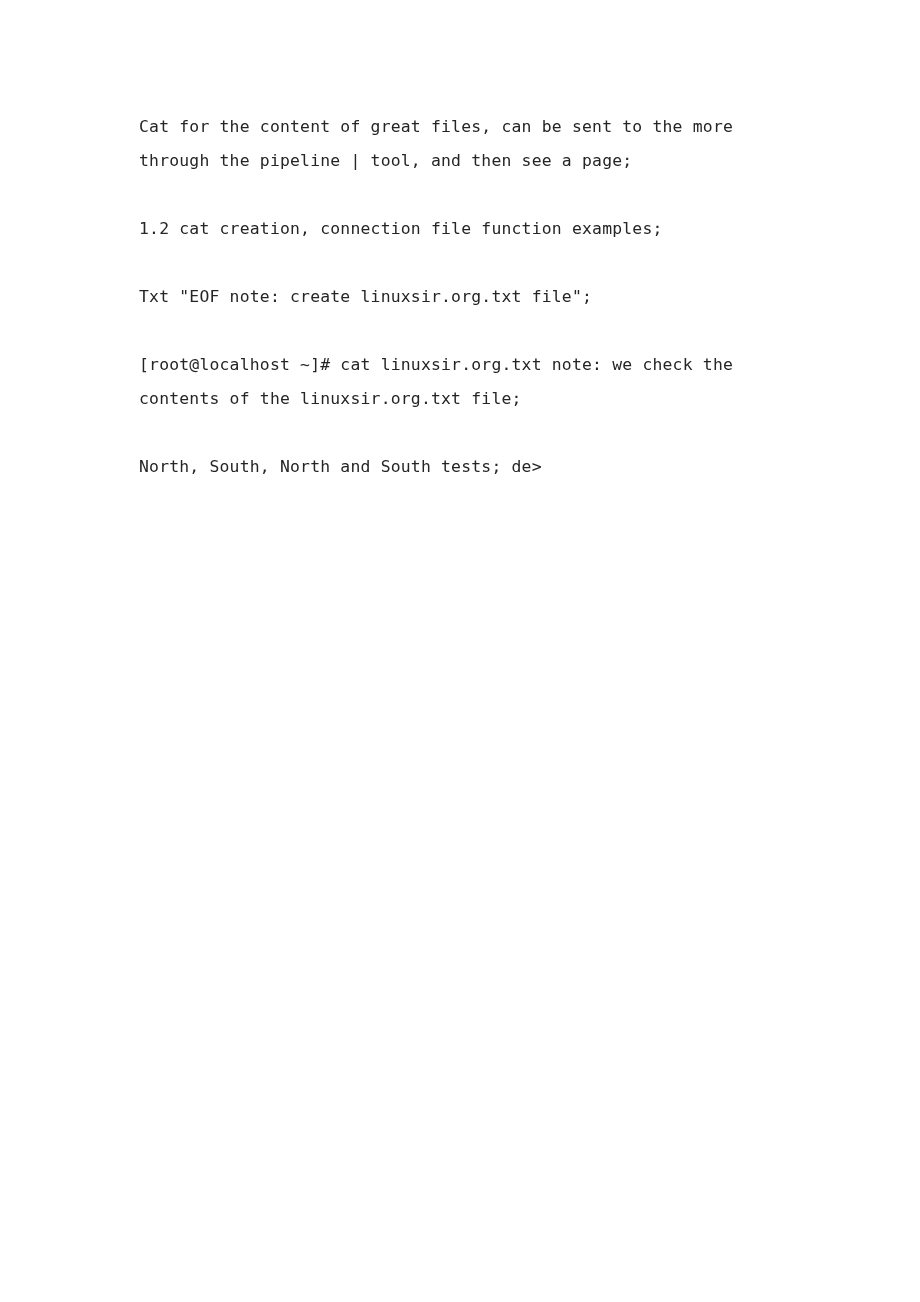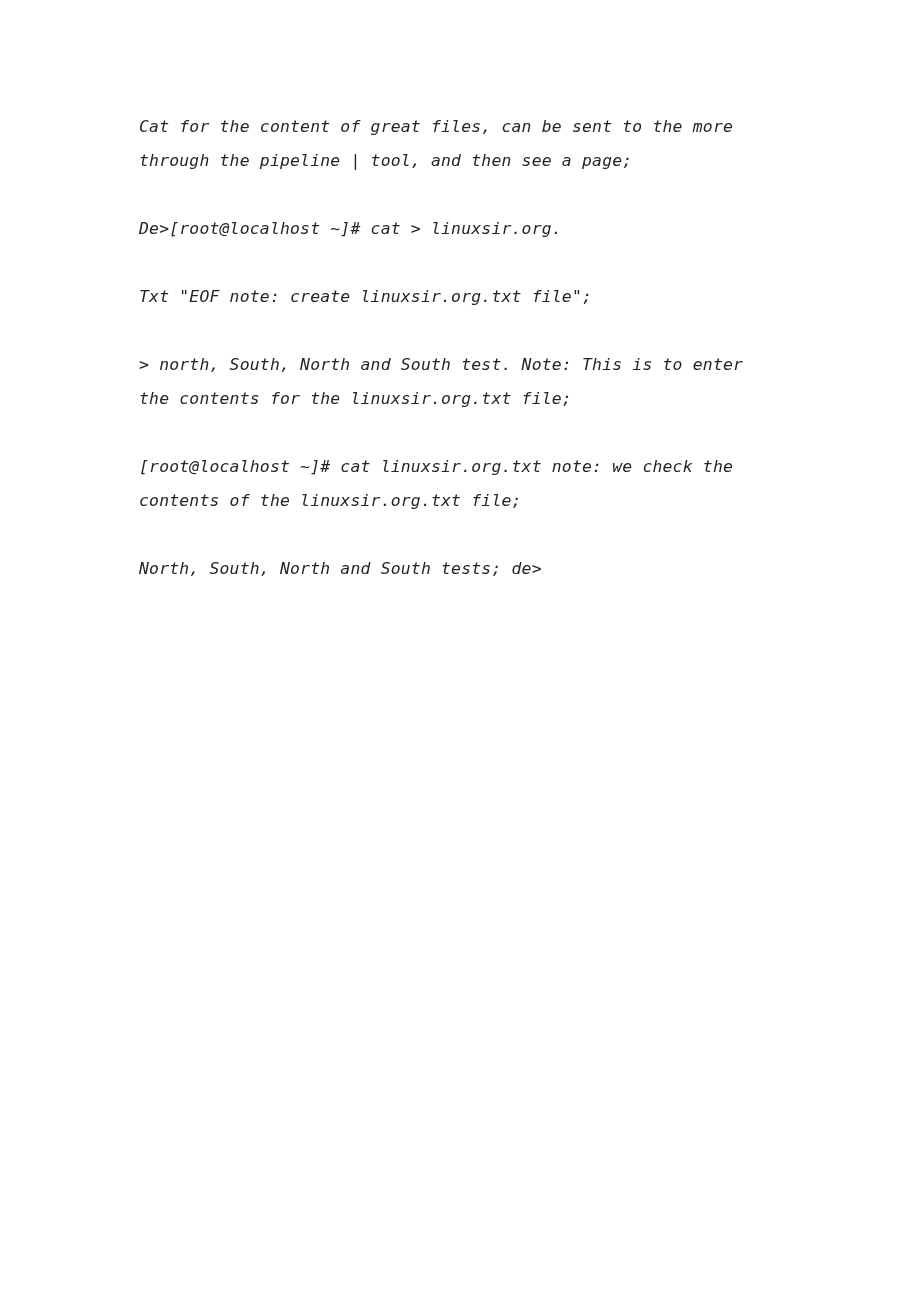--- a/index.html
+++ b/index.html
@@ -15,21 +15,20 @@
     font-family: "DejaVu Serif", "Liberation Serif", serif;
   }
 
   #page {
     position: absolute;
     left: 0;
     top: 0;
     width: 920px;
     height: 1016px;
     background: #ffffff;
-    font-style: italic;
   }
 
   #doc-body {
     position: absolute;
     left: 139px;
     top: 110px;
     width: 642px;
   }
 
   .para {
@@ -52,28 +51,27 @@
 </style>
 </head>
 <body>
 
 <div id="page">
   <div id="doc-body">
 
     <p class="para">Cat for the content of great files, can be sent to the more through the pipeline | tool, and then see a page;</p>
 
 
+    <p class="para">1.2 cat creation, connection file function examples;</p>
 
 
-    <p class="para">De&gt;[root@localhost ~]# cat &gt; linuxsir.org.</p>
 
     <p class="para">Txt "EOF note: create linuxsir.org.txt file";</p>
 
 
-    <p class="para">&gt; north, South, North and South test. Note: This is to enter the contents for the linuxsir.org.txt file;</p>
 
 
     <p class="para">[root@localhost ~]# cat linuxsir.org.txt note: we check the contents of the linuxsir.org.txt file;</p>
 
 
     <p class="para">North, South, North and South tests; de&gt;</p>
 
   </div>
 </div>
 

